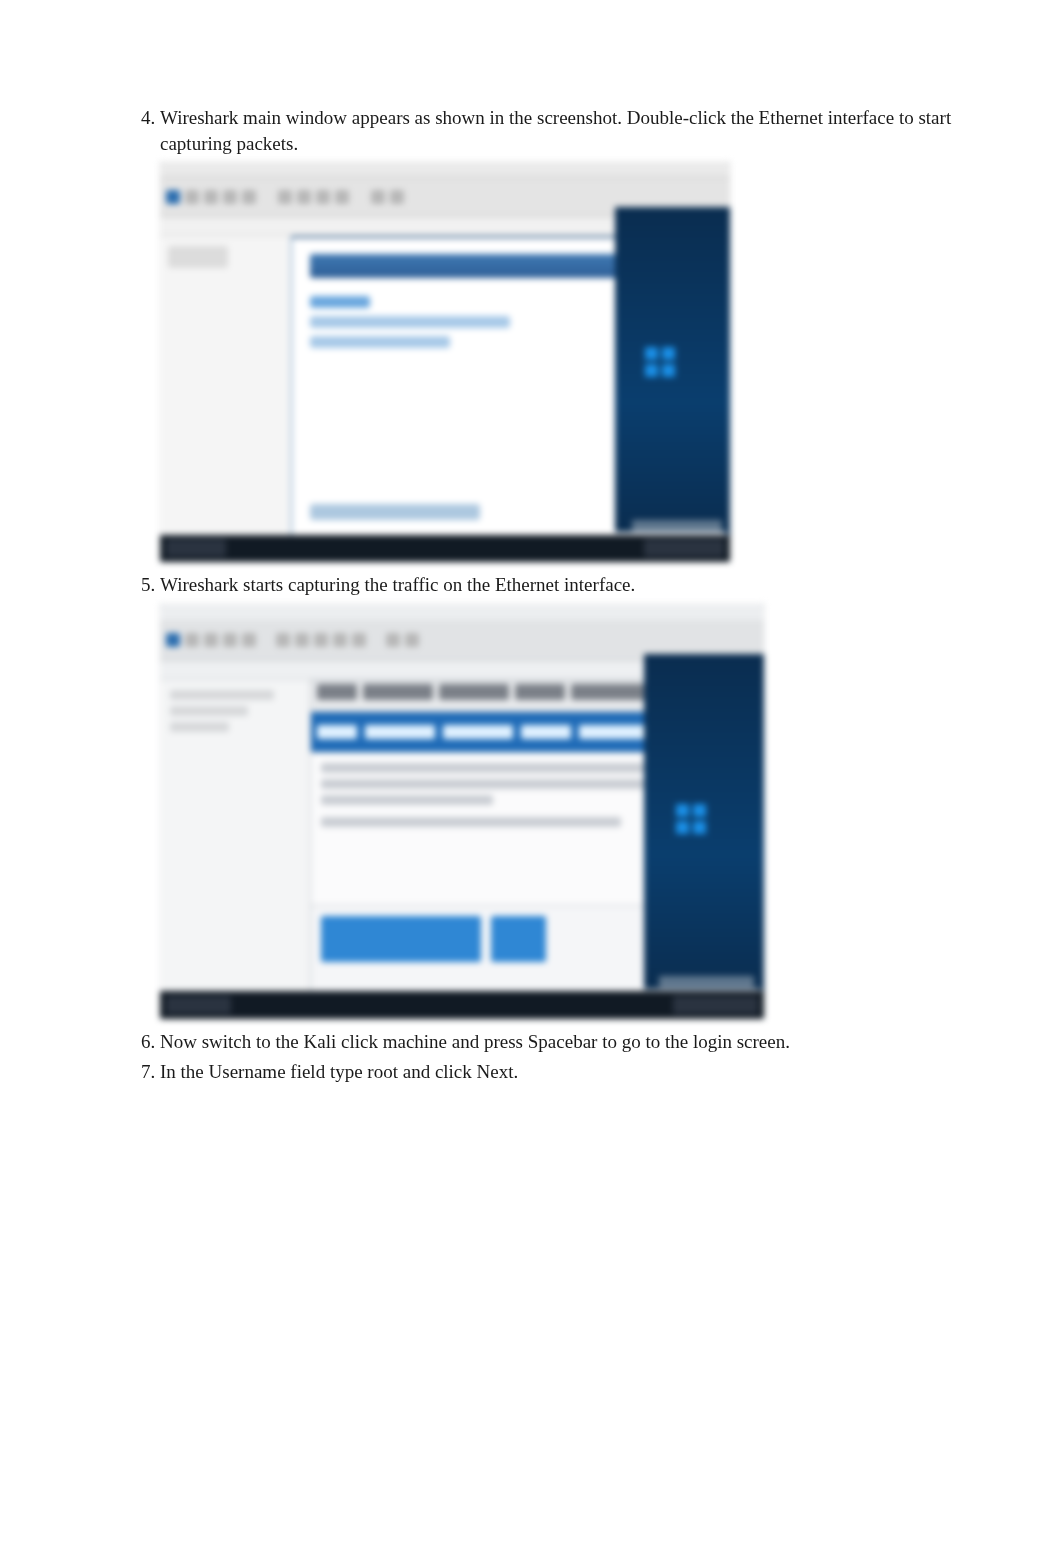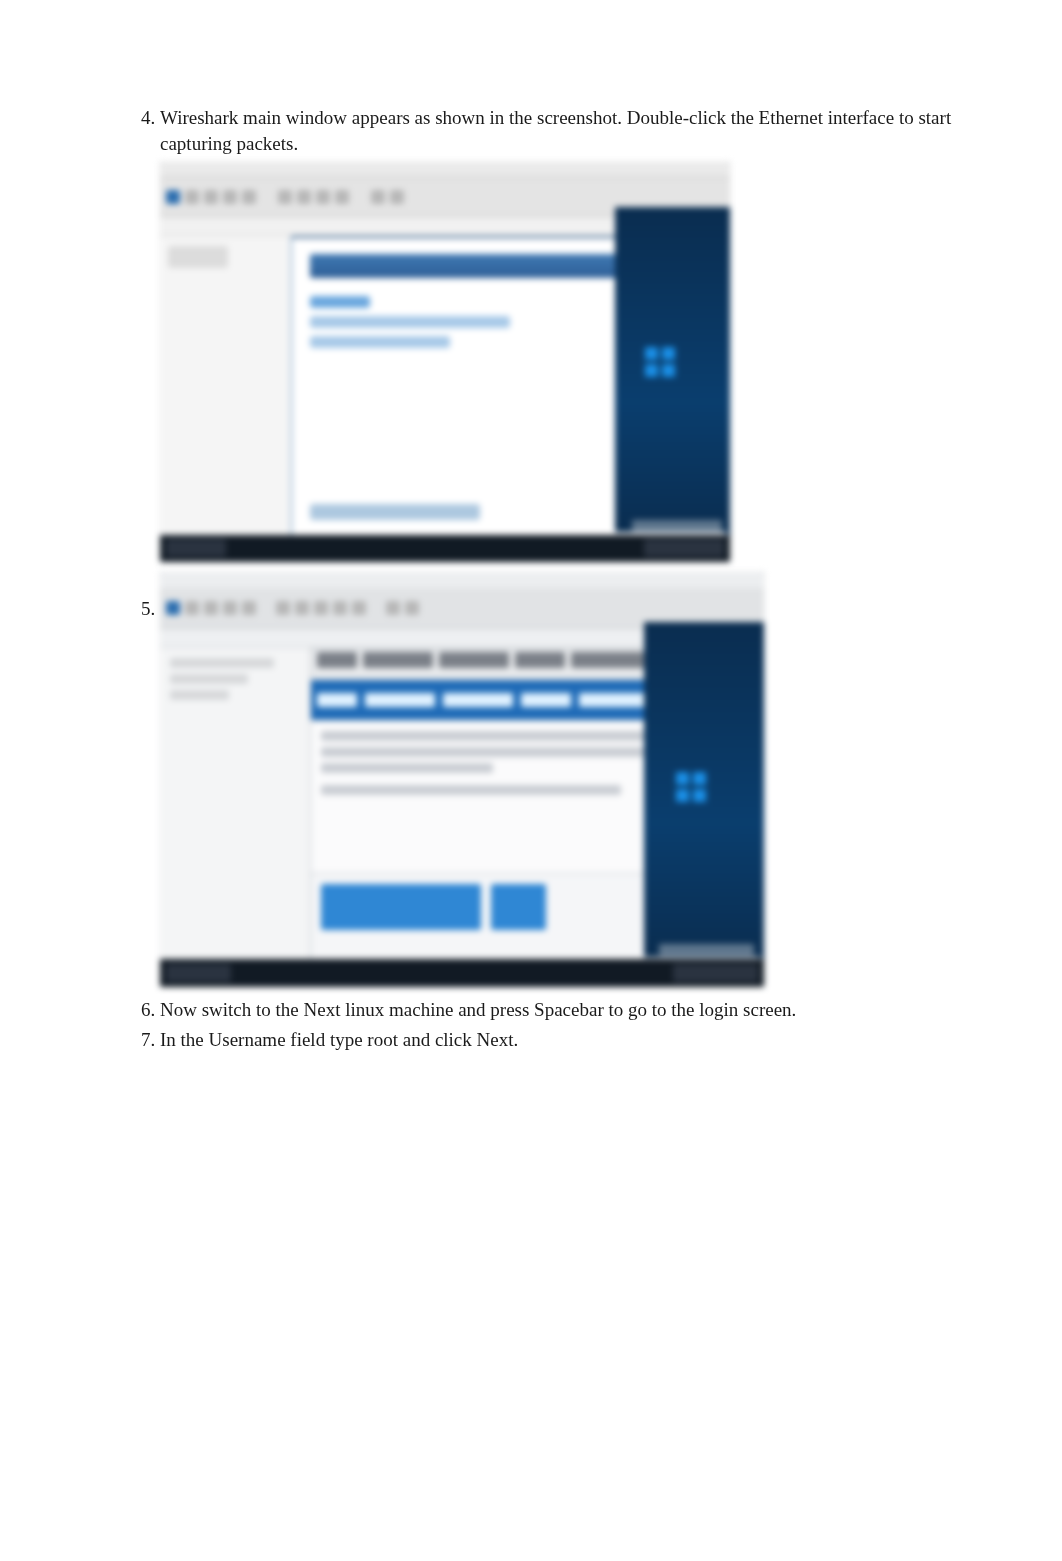--- a/index.html
+++ b/index.html
@@ -285,20 +285,21 @@
           <div class="lowlabel"></div>
           <div class="taskbar">
               <div class="start"></div>
               <div class="tray"></div>
             </div>
         </div>
       </div>
     </li>
 
     <li>
+      <span>Wireshark starts capturing the traffic on the Ethernet interface.</span>
       <div class="img-wrap wide">
         <div class="shot shot2">
           <div class="titlebar"></div>
           <div class="toolbar">
             <div class="tbtn blue"></div>
               <div class="tbtn"></div>
               <div class="tbtn"></div>
             <div class="tbtn"></div>
               <div class="tbtn"></div>
               <div style="width:10px"></div>
@@ -355,21 +356,21 @@
           <div class="lowlabel"></div>
           <div class="taskbar">
               <div class="start"></div>
               <div class="tray"></div>
             </div>
         </div>
       </div>
     </li>
 
     <li>
-      <span>Now switch to the Next linux machine and press Spacebar to go to the login screen.</span>
+      <span>Now switch to the Kali click machine and press Spacebar to go to the login screen.</span>
     </li>
 
     <li>
       <span>In the Username field type root and click Next.</span>
     </li>
 
   </ol>
 </div>
 
 </body></html>

